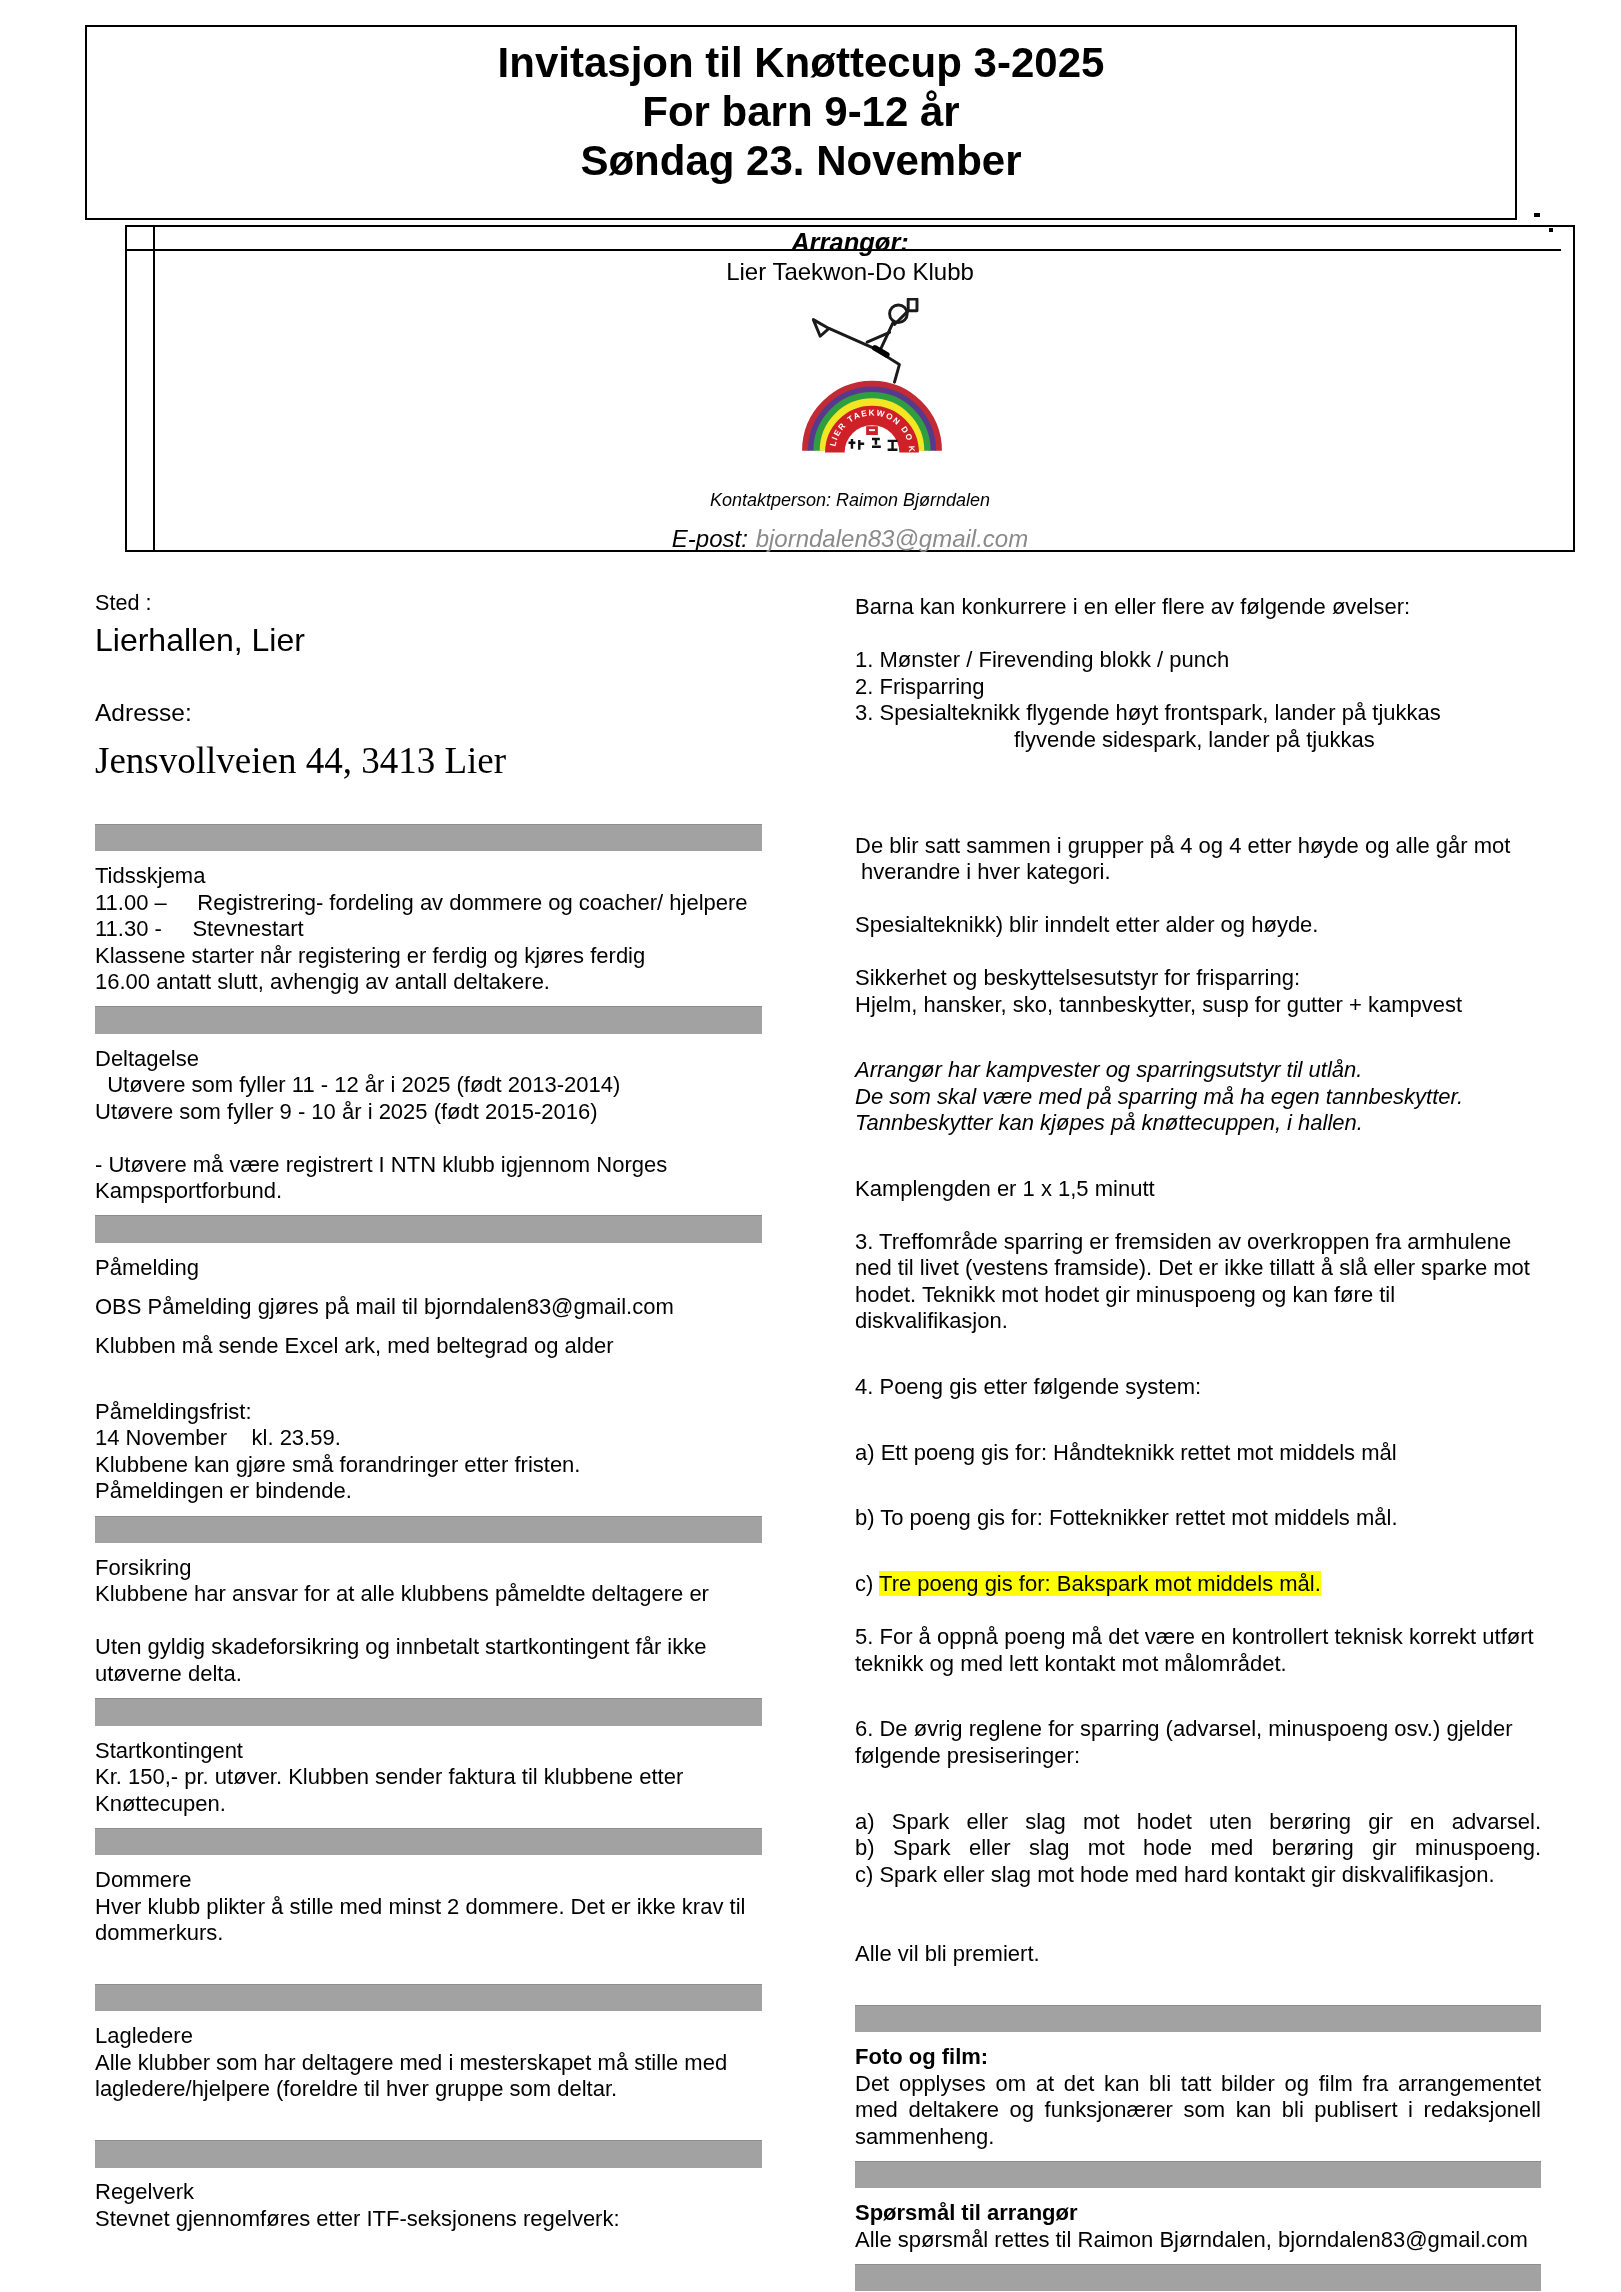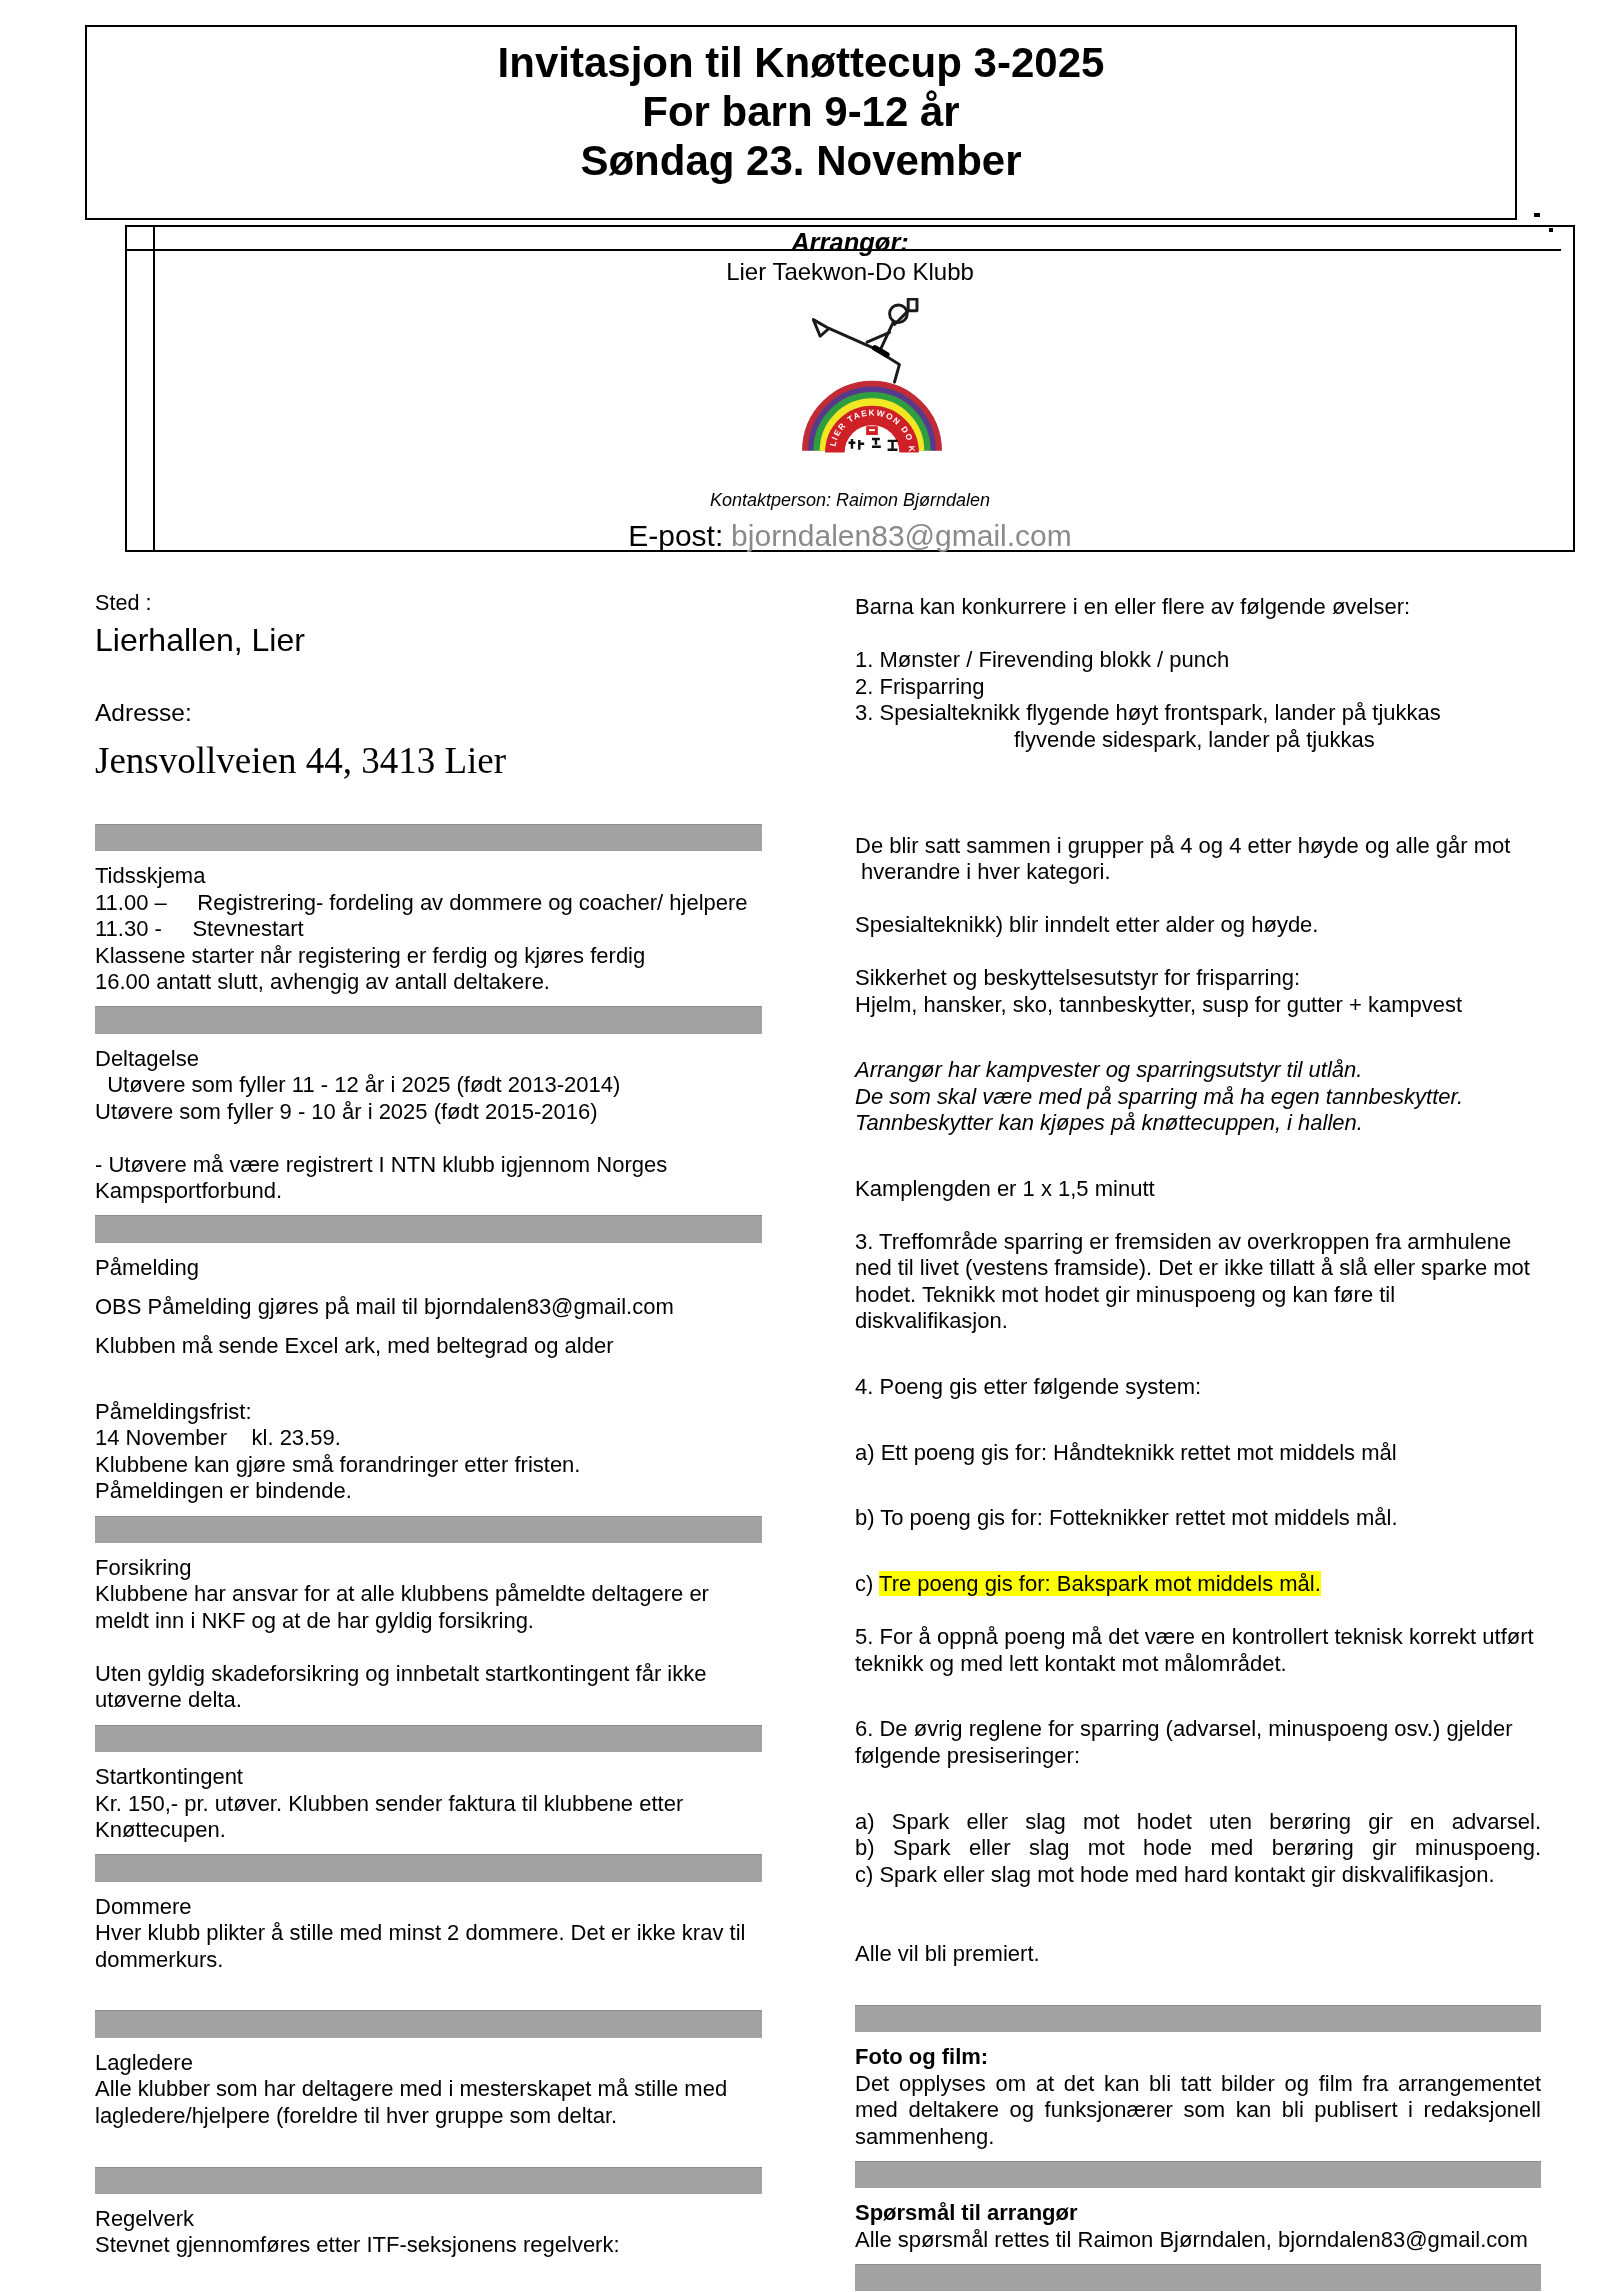--- a/index.html
+++ b/index.html
@@ -22,22 +22,22 @@
     margin-left:27px;
   }
   .org-vline{position:absolute;left:25.5px;top:0;bottom:0;width:2.9px;background:#000;}
   .org-hline{position:absolute;left:0;right:11.8px;top:21.6px;height:2px;background:#000;}
   .org-label{position:absolute;left:0;right:0;top:1px;text-align:center;
     font-style:italic;font-weight:bold;font-size:25.5px;}
   .org-club{position:absolute;left:0;right:0;top:31px;text-align:center;font-size:24px;}
   .org-logo{position:absolute;left:50%;top:71px;transform:translateX(-50%);margin-left:21.6px;}
   .org-contact{position:absolute;left:0;right:0;top:263px;text-align:center;
     font-style:italic;font-size:18px;}
-  .org-email-row{position:absolute;left:0;right:0;top:292px;text-align:center;
-    font-size:30px;}
+  .org-email-row{position:absolute;left:0;right:0;top:298px;text-align:center;
+    font-style:italic;font-size:24px;}
   .org-email{color:#8a8a8a;padding-left:7.8px;}
   
   .col{position:absolute;}
   .col-left{left:95px;top:588px;width:667px;}
   .col-right{left:855px;top:594px;width:686px;}
   .ln{white-space:pre;font-size:22px;line-height:26.5px;min-height:26.5px;}
   .blank{height:26.5px;}
   .blank-sm{height:12.7px;min-height:12.7px;}
   .label{font-size:21.6px;line-height:29px;}
   .big{font-size:32px;line-height:47px;}
@@ -137,21 +137,20 @@
     <div class="ln"><span>Klubben må sende Excel ark, med beltegrad og alder</span><span class="hl"></span></div>
     <div class="ln blank"><span></span><span class="hl"></span></div>
     <div class="ln blank-sm"><span></span><span class="hl"></span></div>
     <div class="ln"><span>Påmeldingsfrist:</span><span class="hl"></span></div>
     <div class="ln"><span>14 November    kl. 23.59.</span><span class="hl"></span></div>
     <div class="ln"><span>Klubbene kan gjøre små forandringer etter fristen.</span><span class="hl"></span></div>
     <div class="ln"><span>Påmeldingen er bindende.</span><span class="hl"></span></div>
     <div class="ln divider"><span></span><span class="hl"></span></div>
     <div class="ln"><span>Forsikring</span><span class="hl"></span></div>
     <div class="ln"><span>Klubbene har ansvar for at alle klubbens påmeldte deltagere er</span><span class="hl"></span></div>
-    <div class="ln"><span>meldt inn i NKF og at de har gyldig forsikring.</span><span class="hl"></span></div>
     <div class="ln blank"><span></span><span class="hl"></span></div>
     <div class="ln"><span>Uten gyldig skadeforsikring og innbetalt startkontingent får ikke</span><span class="hl"></span></div>
     <div class="ln"><span>utøverne delta.</span><span class="hl"></span></div>
     <div class="ln divider"><span></span><span class="hl"></span></div>
     <div class="ln"><span>Startkontingent</span><span class="hl"></span></div>
     <div class="ln"><span>Kr. 150,- pr. utøver. Klubben sender faktura til klubbene etter</span><span class="hl"></span></div>
     <div class="ln"><span>Knøttecupen.</span><span class="hl"></span></div>
     <div class="ln divider"><span></span><span class="hl"></span></div>
     <div class="ln"><span>Dommere</span><span class="hl"></span></div>
     <div class="ln"><span>Hver klubb plikter å stille med minst 2 dommere. Det er ikke krav til</span><span class="hl"></span></div>

